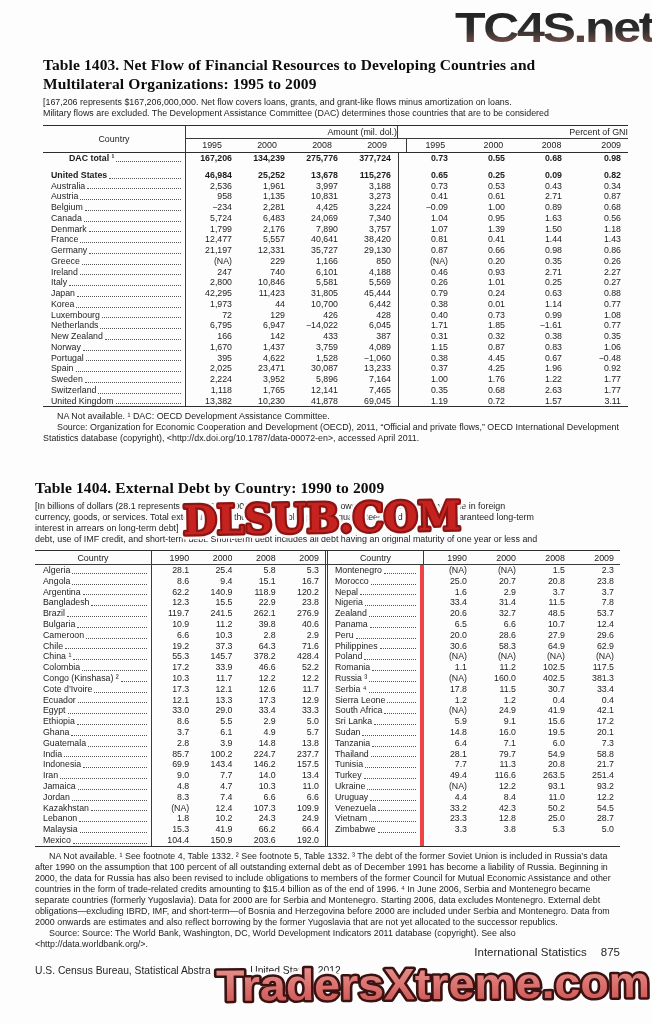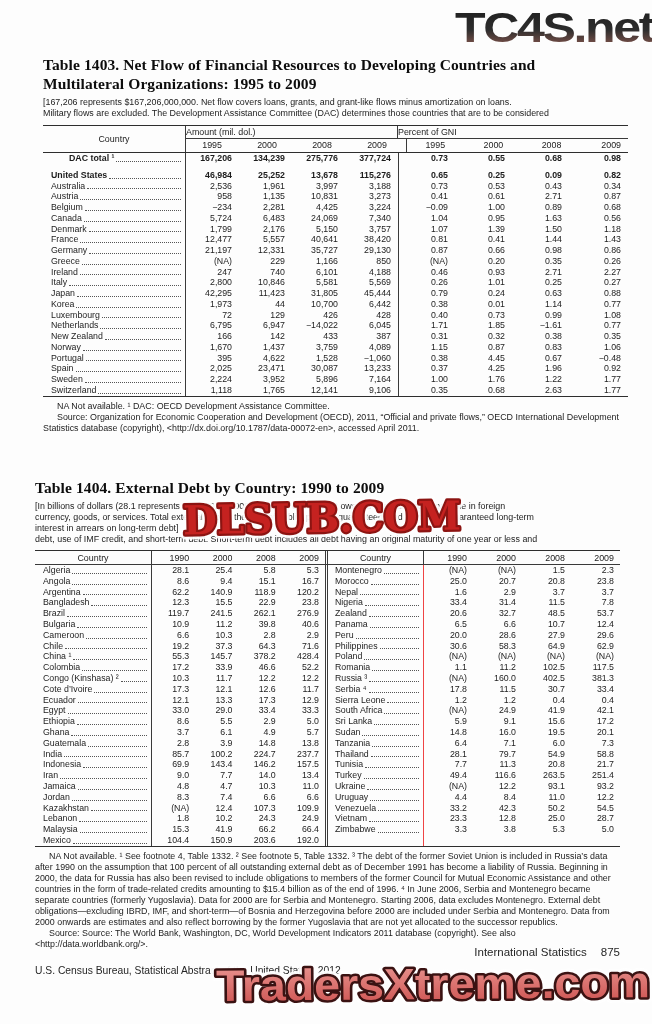--- a/index.html
+++ b/index.html
@@ -12,21 +12,21 @@
   
   .tbl-title { font-family:"Liberation Serif", serif; font-weight:bold; font-size:15.5px; line-height:19px; color:#0d0d0d; letter-spacing:.1px; }
   .headnote { margin-top:4px; font-size:8.9px; line-height:11px; color:#222; }
   .fn { font-size:8.9px; line-height:11px; color:#1c1c1c; margin-top:4px; text-indent:14px; }
   
   #t1403 { position:absolute; left:35px; top:55px; width:585px;margin-left:8px; }
   #t1403 .tablewrap { margin-top:6px; }
   .h3 { display:flex; border-top:1.5px solid #2e2e2e; border-bottom:1.5px solid #2e2e2e; }
   .h3country { width:143px; border-right:1px solid #3a3a3a; display:flex; align-items:center; justify-content:center; font-size:8.9px; }
   .h3right { width:442px; }
-  .h3grow { display:flex; height:13px; line-height:13px; font-size:8.9px; text-align:left; }
+  .h3grow { display:flex; height:13px; line-height:13px; font-size:8.9px; text-align:right; }
   .h3g { border-bottom:1px solid #3a3a3a; }
   .h3g.g1 { width:212px; border-right:1px solid #3a3a3a; }
   .h3g.g2 { width:230px; }
   .h3years { display:flex; height:13px; line-height:13px; font-size:8.9px;gap:12px; }
   .y { text-align:right; padding-right:7px; }
   .y.a { width:53px; }
   .y.p { width:57px; }
   .y.p1 { border-left:1px solid #3a3a3a; }
   .y.p4 { width:59px; }
   #t1403-body { border-bottom:1.5px solid #2e2e2e; }
@@ -50,21 +50,21 @@
   .d0 { width:117px; }
   .d1 { width:43.25px; }
   .d5 { width:99px; border-left:3px double #3a3a3a; }
   .d6 { width:49px; }
   .h4 .d0 { border-right:1px solid #3a3a3a; }
   .h4 .d5 { border-right:1px solid #3a3a3a; }
   .h4 .yy { text-align:right; padding-right:6px; }
   #t1404-body { border-bottom:1.5px solid #2e2e2e; }
   .r4 { display:flex; height:10.8px; font-size:8.8px; line-height:10.8px; }
   .r4 .d0 { display:flex; padding-left:8px; overflow:hidden; border-right:1px solid #3a3a3a; }
-  .r4 .d5 { display:flex; padding-left:7px; overflow:hidden; border-right:1px solid #ef4444; }
+  .r4 .d5 { display:flex; padding-left:7px; overflow:hidden; border-right:4px solid #ef4444; }
   .r4 .num { padding-right:6px; }
   
   .pgline { position:absolute; top:946px; left:35px; width:585px; text-align:right; font-size:11.5px; color:#262626; }
   .pgline .pgnum { margin-left:14px; }
   .census { position:absolute; top:965px; left:35px; font-size:10.3px; color:#262626; }
   
   .wm { position:absolute; pointer-events:none; }
   #wm-top { right:-4px; top:2px; }
   #wm-mid { left:176px; top:489px; }
   #wm-bot { left:210px; top:953px; }
@@ -201,21 +201,21 @@
             <div class="cp num">1.63</div>
             <div class="cp cp4 num">0.56</div>
           </div>
           <div class="r3">
             <div class="c0">
               <span class="lbl">Denmark</span>
               <span class="dots"></span>
             </div>
             <div class="ca num">1,799</div>
             <div class="ca num">2,176</div>
-            <div class="ca num">5,150</div>
+            <div class="ca num">7,890</div>
             <div class="ca num">3,757</div>
             <div class="cp num cp1">1.07</div>
             <div class="cp num">1.39</div>
             <div class="cp num">1.50</div>
             <div class="cp cp4 num">1.18</div>
           </div>
           <div class="r3">
             <div class="c0">
               <span class="lbl">France</span>
               <span class="dots"></span>
@@ -412,25 +412,39 @@
             <div class="cp cp4 num">1.77</div>
           </div>
           <div class="r3">
             <div class="c0">
               <span class="lbl">Switzerland</span>
               <span class="dots"></span>
             </div>
             <div class="ca num">1,118</div>
             <div class="ca num">1,765</div>
             <div class="ca num">12,141</div>
-            <div class="ca num">9,106</div>
+            <div class="ca num">7,465</div>
             <div class="cp num cp1">0.35</div>
             <div class="cp num">0.68</div>
             <div class="cp num">2.63</div>
             <div class="cp cp4 num">1.77</div>
+          </div>
+          <div class="r3">
+            <div class="c0">
+              <span class="lbl">United Kingdom</span>
+              <span class="dots"></span>
+            </div>
+            <div class="ca num">13,382</div>
+            <div class="ca num">10,230</div>
+            <div class="ca num">41,878</div>
+            <div class="ca num">69,045</div>
+            <div class="cp num cp1">1.19</div>
+            <div class="cp num">0.72</div>
+            <div class="cp num">1.57</div>
+            <div class="cp cp4 num">3.11</div>
           </div>
         </div>
     </div>
     <div class="fn">NA Not available. ¹ DAC: OECD Development Assistance Committee.</div>
     <div class="fn" style="margin-top:0;">Source: Organization for Economic Cooperation and Development (OECD), 2011, “Official and private flows,” OECD International Development Statistics database (copyright), &lt;http://dx.doi.org/10.1787/data-00072-en&gt;, accessed April 2011.</div>
   </div>
 
   <div id="t1404">
     <div class="tbl-title">Table 1404. External Debt by Country: 1990 to 2009</div>
     <div class="headnote">

